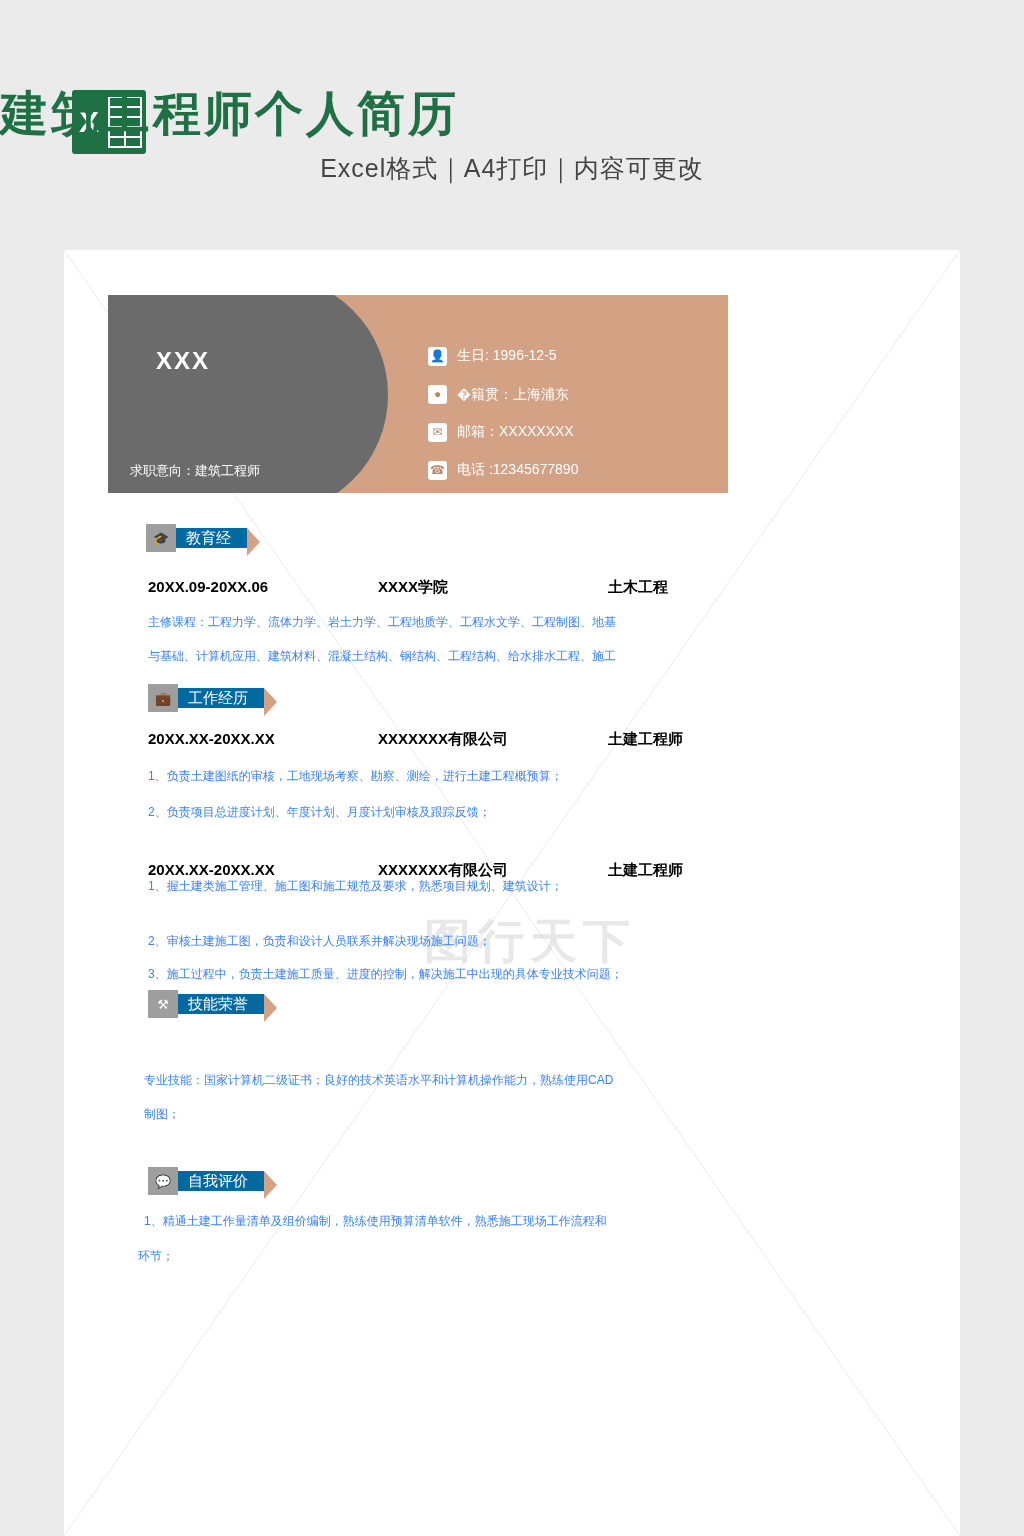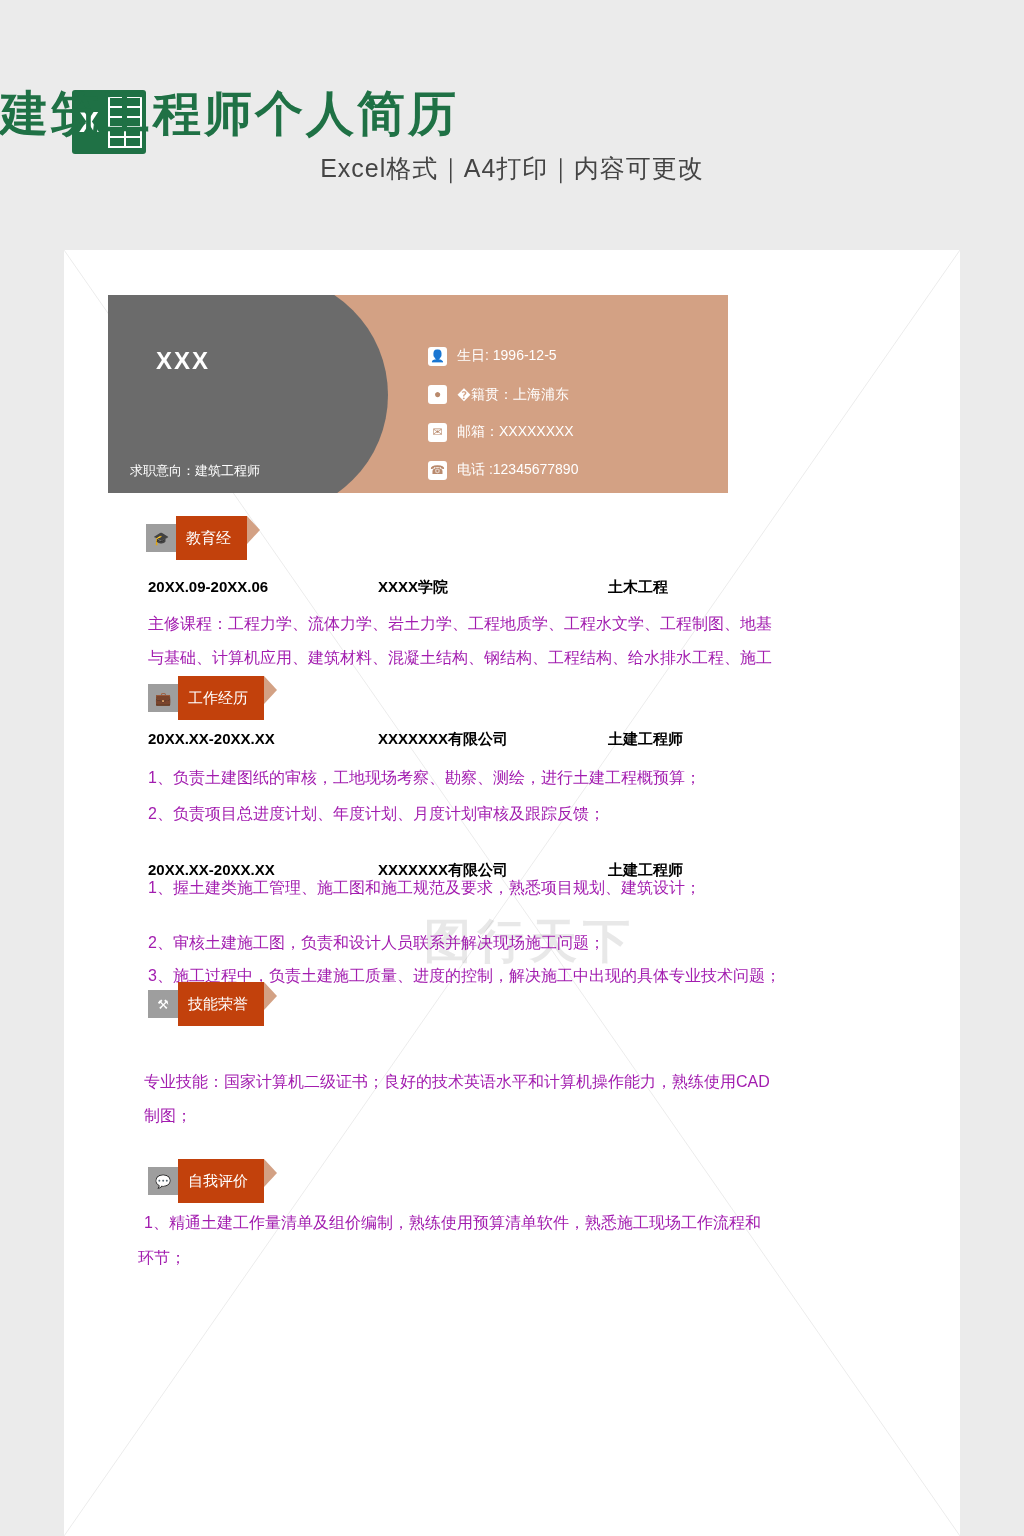--- a/index.html
+++ b/index.html
@@ -162,43 +162,43 @@
     width: 30px; height: 28px;
     background: #9e9e9e;
     display: flex;
     align-items: center;
     justify-content: center;
     color: #ffffff;
     font-size: 13px;
     flex: none;
   }
   .sec-lab {
-    height: 44px;
-    background: #c2410c;
+    height: 20px;
+    background: #0369a1;
     color: #ffffff;
     font-size: 15px;
     display: flex;
     align-items: center;
     padding: 0 16px 0 10px;
     position: relative;
   }
   .sec-lab::after {
     content: "";
     position: absolute;
     right: -13px; top: 0;
     border-top: 14px solid transparent;
     border-bottom: 14px solid transparent;
     border-left: 13px solid #d3a184;
   }
 
   
   .line {
     position: absolute;
-    color: #a21caf;
-    font-size: 16px;
+    color: #3b82f6;
+    font-size: 12px;
     white-space: nowrap;
   }
   .bold { font-weight: bold; font-size: 15px; }
   .row3 { position: absolute; width: 600px; }
   .row3 span { position: absolute; top: 0; }
   .c1 { left: 0; }
   .c2 { left: 230px; }
   .c3 { left: 460px; }
 
   

